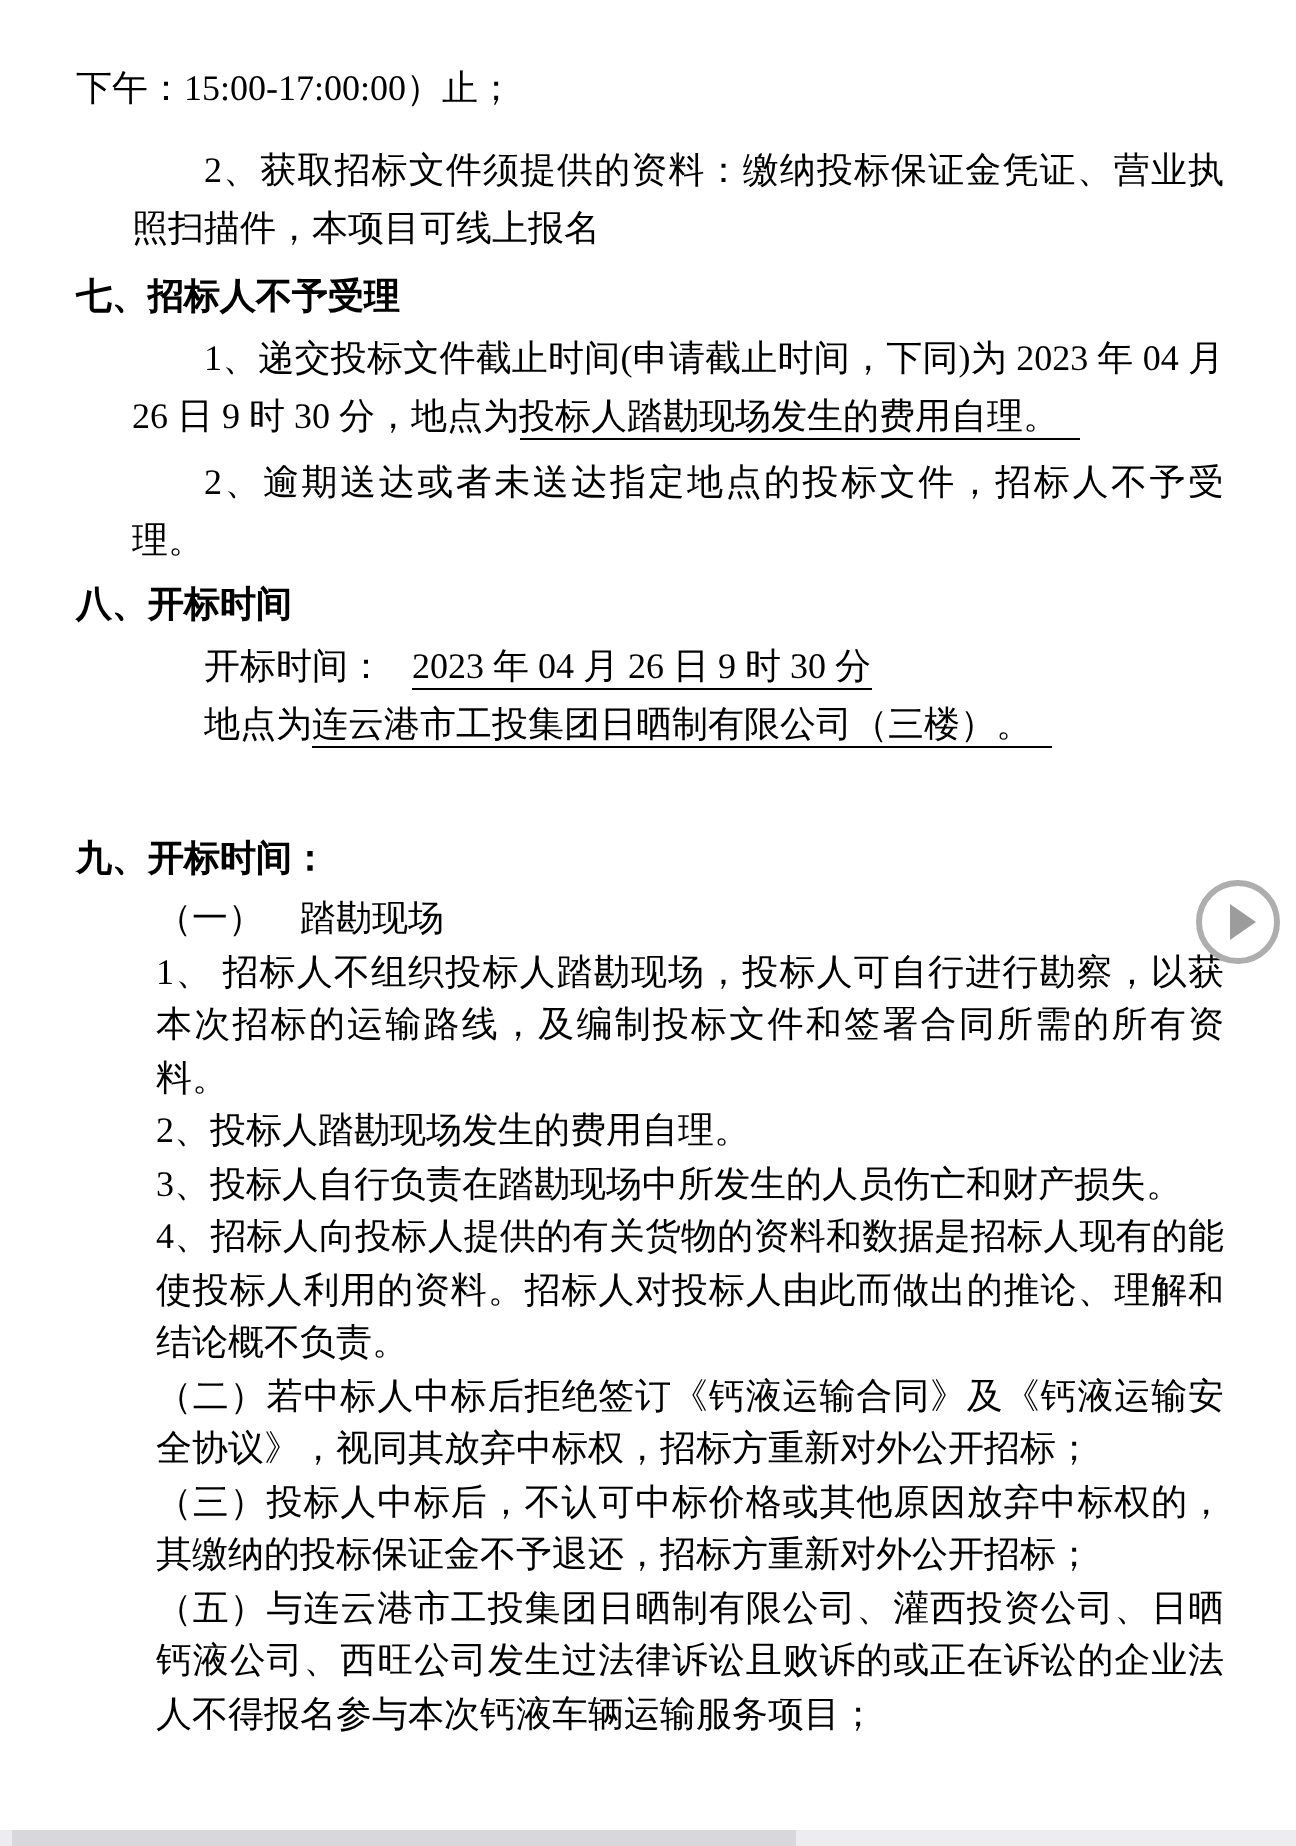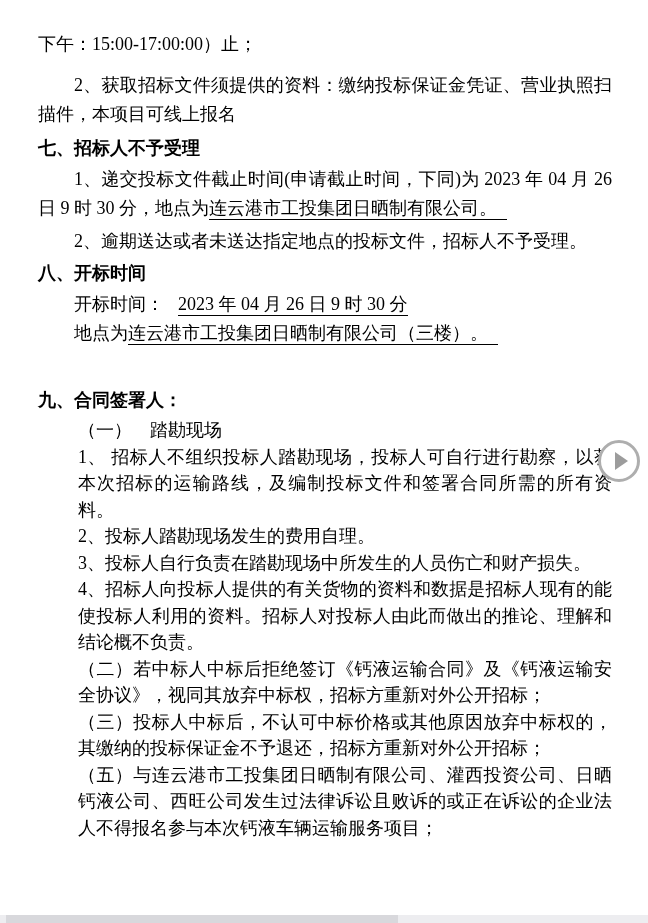--- a/index.html
+++ b/index.html
@@ -21,21 +21,21 @@
     left: 38px; top: 30px;
     width: 574px;
     text-align: justify;
   }
   p, h3 {
     margin: 0; padding: 0;
     font-size: 18px;
     font-weight: normal;
     line-height: 29px;
   }
-  .ind { text-indent: 2em; }
+  .ind { text-indent: 2em; margin-left: 28px; }
   .mb { margin-bottom: 12px; }
   .mbs { margin-bottom: 4px; }
   h3 {
     font-weight: bold;
     line-height: 30px;
     margin: 2px 0 2px 0;
     text-align: left;
   }
   .u {
     border-bottom: 1.5px solid #000000;
@@ -84,31 +84,31 @@
 <div class="page">
 
   <div class="doc">
 
     <p class="mb">下午：15:00-17:00:00）止；</p>
 
     <p class="ind mbs">2、获取招标文件须提供的资料：缴纳投标保证金凭证、营业执照扫描件，本项目可线上报名</p>
 
     <h3>七、招标人不予受理</h3>
 
-    <p class="ind mbs"><span>1、递交投标文件截止时间(申请截止时间，下同)为 2023 年 04 月 26 日 9 时 30 分，地点为</span><span class="u u-tail">连云港市工投集团日晒制有限公司。</span></p>
+    <p class="ind mbs"><span>1、递交投标文件截止时间(申请截止时间，下同)为 2023 年 04 月 26 日 9 时 30 分，地点为</span><span class="u u-tail">投标人踏勘现场发生的费用自理。</span></p>
 
     <p class="ind">2、逾期送达或者未送达指定地点的投标文件，招标人不予受理。</p>
 
     <h3>八、开标时间</h3>
 
     <p class="ind"><span class="label-gap">开标时间：</span><span class="u">2023 年 04 月 26 日 9 时 30 分</span></p>
 
     <p class="ind"><span>地点为</span><span class="u u-tail">连云港市工投集团日晒制有限公司（三楼）。</span></p>
 
-    <h3 class="sec9">九、合同签署人：</h3>
+    <h3 class="sec9">九、开标时间：</h3>
 
     <div class="tight">
       <p>（一）　踏勘现场</p>
       <p>1、 招标人不组织投标人踏勘现场，投标人可自行进行勘察，以获本次招标的运输路线，及编制投标文件和签署合同所需的所有资料。</p>
       <p>2、投标人踏勘现场发生的费用自理。</p>
       <p>3、投标人自行负责在踏勘现场中所发生的人员伤亡和财产损失。</p>
       <p>4、招标人向投标人提供的有关货物的资料和数据是招标人现有的能使投标人利用的资料。招标人对投标人由此而做出的推论、理解和结论概不负责。</p>
       <p>（二）若中标人中标后拒绝签订《钙液运输合同》及《钙液运输安全协议》，视同其放弃中标权，招标方重新对外公开招标；</p>
       <p>（三）投标人中标后，不认可中标价格或其他原因放弃中标权的，其缴纳的投标保证金不予退还，招标方重新对外公开招标；</p>
       <p>（五）与连云港市工投集团日晒制有限公司、灌西投资公司、日晒钙液公司、西旺公司发生过法律诉讼且败诉的或正在诉讼的企业法人不得报名参与本次钙液车辆运输服务项目；</p>

